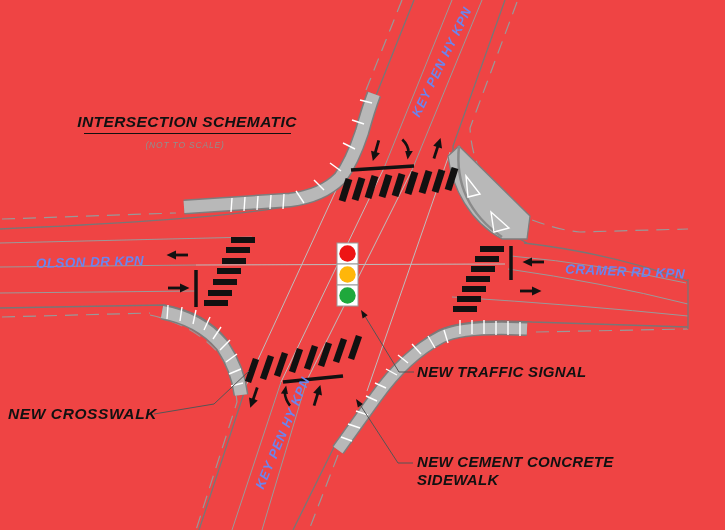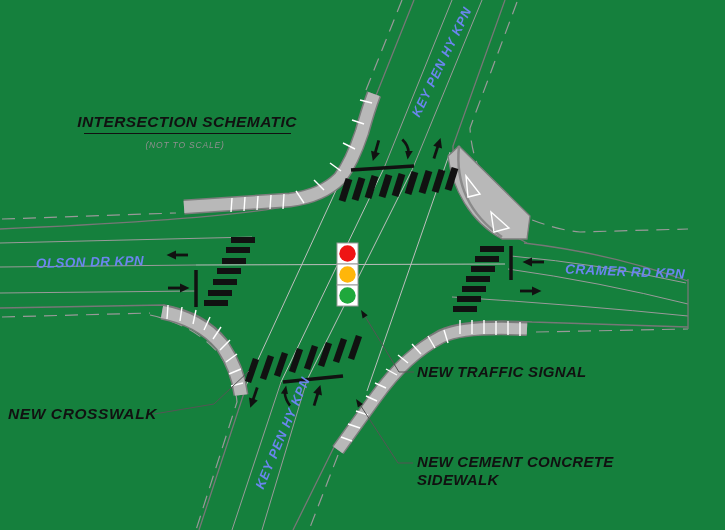--- a/index.html
+++ b/index.html
@@ -1,16 +1,16 @@
 <!DOCTYPE html>
 <html><head>
 <meta charset="utf-8">
 <style>
   html,body{margin:0;padding:0;background:#fff;}
-  .canvas{position:relative;width:725px;height:530px;background:#15803d;overflow:hidden;
+  .canvas{position:relative;width:725px;height:530px;background:#ef4444;overflow:hidden;
           font-family:"Liberation Sans",sans-serif;}
   svg{position:absolute;left:0;top:0;}
   text{font-family:"Liberation Sans",sans-serif;}
   .lbl{font-weight:bold;font-style:italic;}
   .edge{stroke:#777;stroke-width:1.3;fill:none;}
   .lane{stroke:#9a9a9a;stroke-width:1;fill:none;}
   .faint{stroke:#bdbdbd;stroke-width:1;fill:none;}
   .dash{stroke:#999;stroke-width:1.2;fill:none;stroke-dasharray:13 8;}
   .bandDark{stroke:#7d7d7d;fill:none;stroke-linecap:butt;}
   .mark{stroke:#111;fill:none;}

